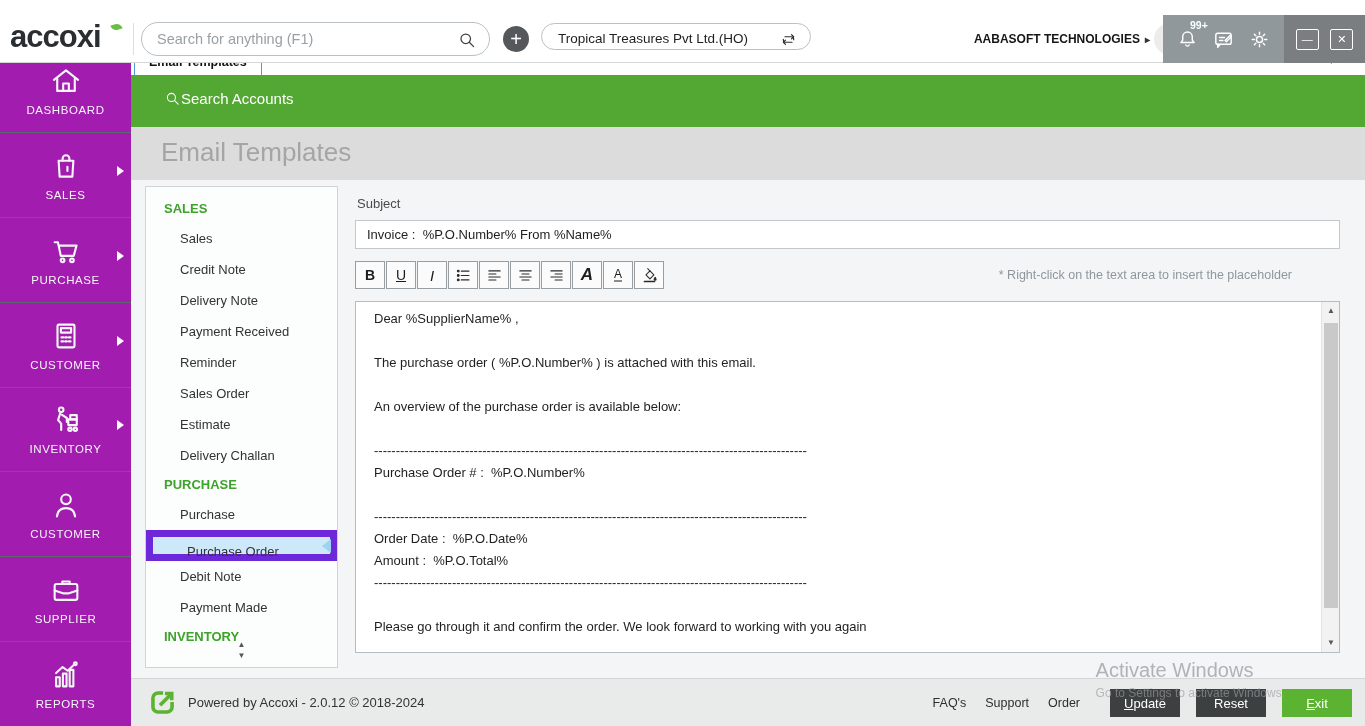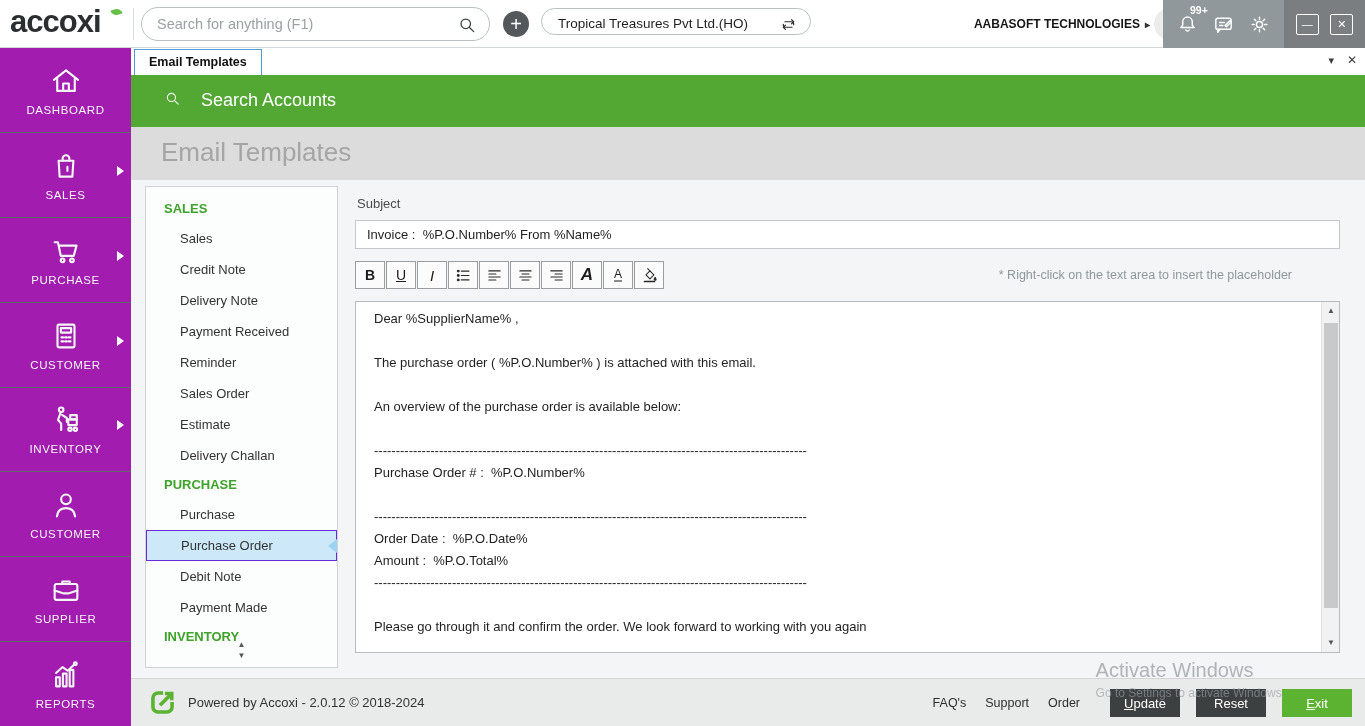--- a/index.html
+++ b/index.html
@@ -1,20 +1,20 @@
 <!DOCTYPE html>
 <html><head>
 <meta charset="utf-8">
 <style>
   * { margin:0; padding:0; box-sizing:border-box; }
   html,body { width:1365px; height:726px; font-family:"Liberation Sans",sans-serif; background:#fff; overflow:hidden; }
   #app { position:relative; width:1365px; height:726px; background:#fff; overflow:hidden; }
 
   
-  .topbar { position:absolute; left:0; top:0; width:1365px; height:48px; background:#fff; border-bottom:1px solid #d3d7d9; z-index:5; }
+  .topbar { position:absolute; left:0; top:15px; width:1365px; height:48px; background:#fff; border-bottom:1px solid #d3d7d9; z-index:5; }
   .logo { position:absolute; left:10px; top:4px; width:120px; height:40px; font-size:31px; font-weight:bold; color:#2b2e30; letter-spacing:-1px; }
   .logo .leaf { position:absolute; left:101px; top:5px; width:11px; height:6px; background:#67bf45; border-radius:0 6px 0 6px; transform:rotate(-18deg); }
   .logo-sep { position:absolute; left:133px; top:8px; height:32px; width:1px; background:#dcdfe1; }
   .search-pill { position:absolute; left:141px; top:7px; width:349px; height:34px; border:1px solid #b9bfc3; border-radius:17px; background:#fff; }
   .search-pill input { position:absolute; left:15px; top:5px; width:290px; height:22px; border:none; outline:none; font-size:14.5px; color:#555; font-family:inherit; }
   .search-pill input::placeholder { color:#9aa0a4; }
   .search-pill .s-ico { position:absolute; right:12px; top:7px; width:20px; height:20px; color:#3c4043; }
   .plus-btn { position:absolute; left:503px; top:11px; width:26px; height:26px; border-radius:50%; background:#54585b; color:#fff; font-size:20px; line-height:24px; text-align:center; border:none; cursor:pointer; }
   .company-pill { position:absolute; left:541px; top:8px; width:270px; height:27px; border:1px solid #b9bfc3; border-radius:16px; background:#fff; }
   .company-pill .c-label { position:absolute; left:16px; top:7px; font-size:13.5px; color:#1f1f1f; }
@@ -38,35 +38,35 @@
   .side-item.has-arrow::after { content:""; position:absolute; right:7px; top:50%; margin-top:-9px; border-left:7px solid #fff; border-top:5px solid transparent; border-bottom:5px solid transparent; }
 
   
   .content { position:absolute; left:131px; top:48px; width:1234px; height:678px; background:#f3f5f6; }
   .tabstrip { position:absolute; left:0; top:0; width:1234px; height:27px; background:#fff; }
   .tab { position:absolute; left:3px; top:1px; height:26px; padding:0 14px; line-height:25px; background:#fff; border:1px solid #4f9bd8; border-bottom:none; font-size:12.5px; font-weight:bold; color:#111; cursor:pointer; }
   .tab-caret { position:absolute; right:31px; top:6px; font-size:11px; color:#3c3c3c; cursor:pointer; }
   .tab-close { position:absolute; right:8px; top:5px; font-size:12px; color:#3c3c3c; cursor:pointer; }
 
   .account-bar { position:absolute; left:0; top:27px; width:1234px; height:52px; background:#53a733; color:#fff; }
-  .ab-left { position:absolute; left:33px; top:15px; display:flex; align-items:flex-start; gap:20px; font-size:18px; cursor:pointer; }
+  .ab-left { position:absolute; left:33px; top:15px; display:flex; align-items:flex-start; gap:0; font-size:15px; cursor:pointer; }
   .ab-left .m-ico { width:17px; height:17px; color:#fff; }
   .ab-right { position:absolute; right:30px; top:15px; font-size:15.5px; }
 
   .page-header { position:absolute; left:0; top:79px; width:1234px; height:53px; background:#dcdcdc; }
   .page-header .ph-title { position:absolute; left:30px; top:10px; font-size:26px; color:#a5a5a5; }
 
   .body-area { position:absolute; left:0; top:132px; width:1234px; height:498px; background:#f3f5f6; }
 
   
   .nav-panel { position:absolute; left:14px; top:6px; width:193px; height:482px; background:#fcfdfd; border:1px solid #cfd4d6; padding-top:8px; }
   .nav-row { position:relative; cursor:pointer; }
   .nav-row.header { height:28px; line-height:28px; padding-left:18px; font-size:13px; font-weight:bold; color:#3ea32a; cursor:default; }
   .nav-row.item { height:31px; line-height:31px; padding-left:34px; font-size:13px; color:#333; }
-  .nav-row.item.selected { background:#cde9f9; border:1px solid #6d28d9; line-height:29px; }
+  .nav-row.item.selected { background:#cde9f9; border:7px solid #6d28d9; line-height:29px; }
   .nav-row.item.selected::after { content:""; position:absolute; right:-1px; top:50%; margin-top:-7px; border-right:9px solid #9fd2f0; border-top:7px solid transparent; border-bottom:7px solid transparent; }
   .nav-scrolls { position:absolute; left:0; bottom:6px; width:100%; text-align:center; }
   .nav-scrolls .sc { display:block; font-size:8px; color:#555; line-height:11px; cursor:pointer; }
 
   
   .editor { position:absolute; left:224px; top:0; width:985px; height:498px; }
   .subj-label { position:absolute; left:2px; top:16px; font-size:13px; color:#4a4a4a; }
   .subj-input { position:absolute; left:0; top:40px; width:985px; height:29px; border:1px solid #c3c8cc; background:#fff; padding:0 11px; font-size:13px; color:#1f1f1f; font-family:inherit; outline:none; }
   .toolbar { position:absolute; left:0; top:81px; height:28px; display:flex; gap:1px; }
   .tb-btn { width:30px; height:28px; border:1px solid #989ea2; background:#fbfbfb; display:flex; align-items:center; justify-content:center; cursor:pointer; padding:0; }

